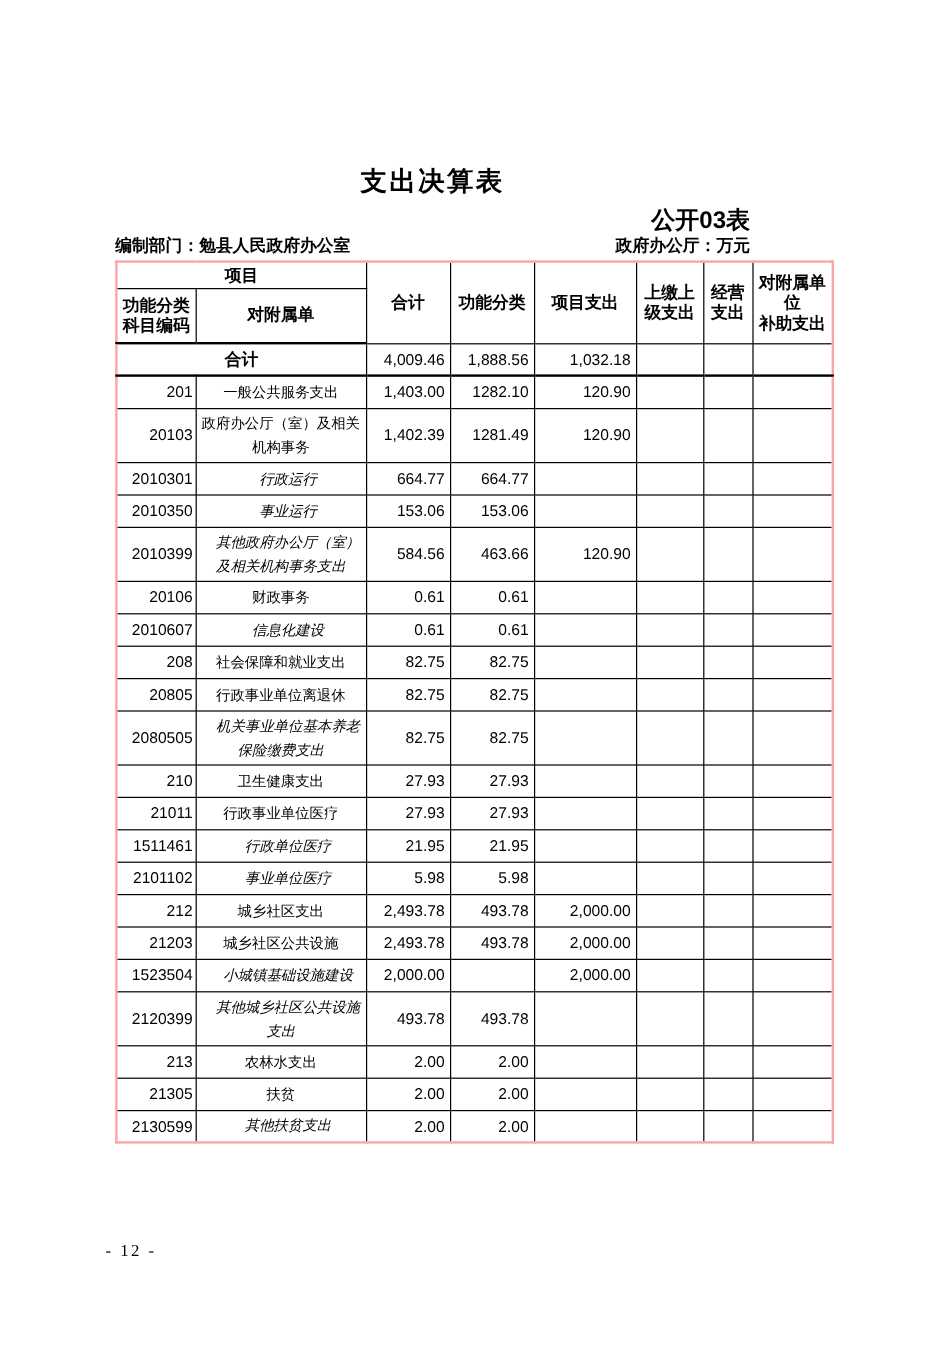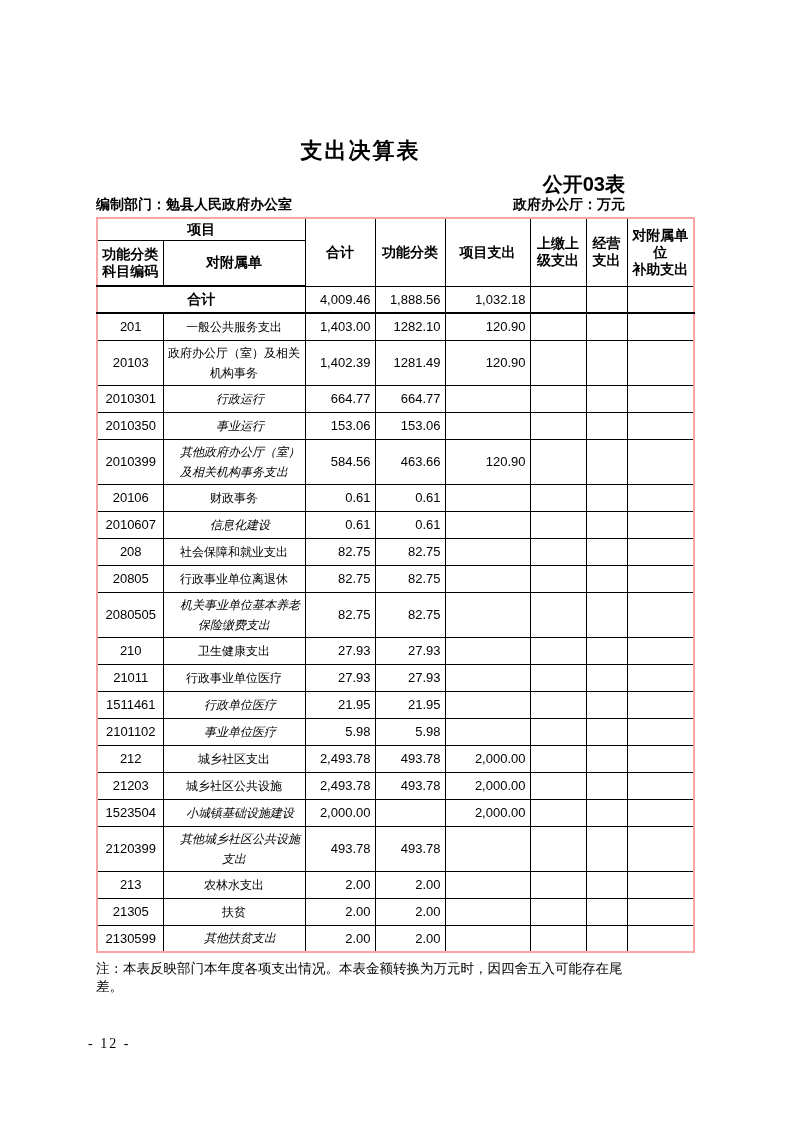--- a/index.html
+++ b/index.html
@@ -63,21 +63,21 @@
     line-height: 17px;
     padding: 1px 2px;
   }
   tr.hdr-row1 th { height: 22px; }
   tr.hdr-row2 th { height: 46px; }
   thead tr:last-child th, th[rowspan] { border-bottom-width: 2px; }
   tbody td { height: 27px; }
   .cell-code {
     font-family: "Liberation Sans", "DejaVu Sans", sans-serif;
     font-size: 13px;
-    text-align: center;
+    text-align: right;
     padding: 2px 2px 2px 3px;
   }
   .cell-name {
     font-size: 12px;
     text-align: center;
     padding: 2px 4px;
     line-height: 20px;
   }
   .cell-name.indent { text-indent: 12px; font-style: italic; }
   .cell-num {
@@ -366,17 +366,16 @@
           <td class="cell-num">2.00</td>
           <td class="cell-num">2.00</td>
           <td class="cell-num"></td>
           <td class="cell-num"></td>
           <td class="cell-num"></td>
           <td class="cell-num"></td>
         </tr>
       </tbody>
   </table>
 
-  <p class="note">注：本表反映部门本年度各项支出情况。本表金额转换为万元时，因四舍五入可能存在尾差。</p>
 
 </div>
 
 <div class="page-num">- 12 -</div>
 
 </body></html>

